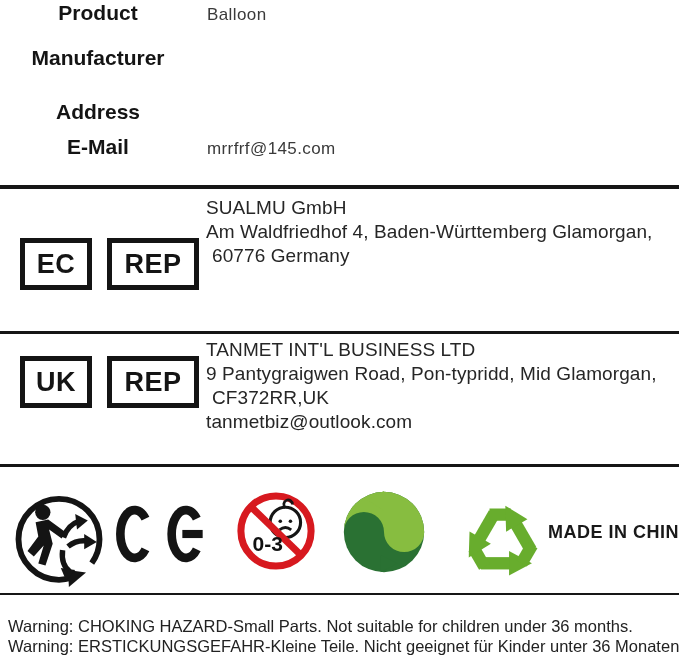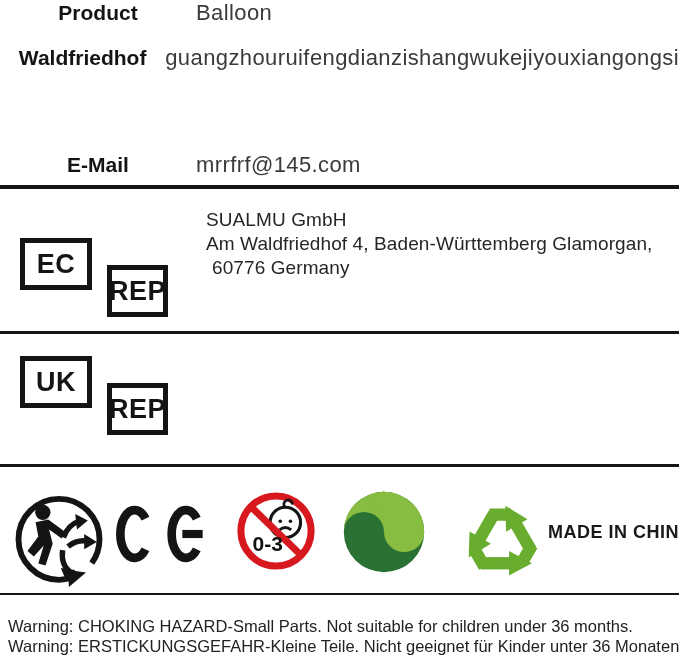--- a/index.html
+++ b/index.html
@@ -6,31 +6,31 @@
   body{
     width:679px;height:659px;background:#ffffff;
     font-family:"Liberation Sans","DejaVu Sans",sans-serif;
     color:#1a1a1a;overflow:hidden;
   }
   .page{position:relative;width:679px;height:659px;background:#fff;border-radius:13px;}
 
   
   .info-row{position:absolute;left:0;width:679px;display:flex;align-items:baseline;}
   .info-label{width:196px;text-align:center;font-weight:700;font-size:21px;line-height:26px;color:#141414;}
-  .info-value{font-size:22px;letter-spacing:.4px;color:#3a3a3a;line-height:26px;white-space:nowrap;text-align:center;}
+  .info-value{margin-left:11px;font-size:17px;letter-spacing:.4px;color:#3a3a3a;line-height:26px;white-space:nowrap;text-align:center;}
 
   
   .divider{position:absolute;left:0;width:679px;background:#161616;}
 
   
   .rep-badge{position:absolute;left:20px;display:flex;gap:15px;}
   .rep-cell{box-sizing:border-box;border:5px solid #141414;height:52px;display:flex;align-items:center;justify-content:center;
     font-weight:700;font-size:27px;letter-spacing:.5px;color:#141414;background:#fff;}
   .rep-cell.c1{width:72px;}
-  .rep-cell.c2{width:61px;margin-top:27px;}
+  .rep-cell.c2{width:92px;}
 
   
   .contact{position:absolute;left:206px;font-size:19px;line-height:24px;color:#262626;letter-spacing:.1px;white-space:nowrap;}
   .contact div:nth-child(3){padding-left:6px;}
 
   
   .icon{position:absolute;}
   .made-in{position:absolute;left:548px;top:522px;font-size:18px;font-weight:700;letter-spacing:.5px;color:#191919;white-space:nowrap;}
 
   
@@ -40,47 +40,53 @@
 </head>
 <body>
 
 <div class="page">
 
   <div class="info-row" style="top:0px">
     <div class="info-label">Product</div>
     <div class="info-value">Balloon</div>
   </div>
   <div class="info-row" style="top:45px">
-    <div class="info-label">Waldfriedhof</div>
-    <div class="info-value">guangzhouruifengdianzishangwukejiyouxiangongsi</div>
+    <div class="info-label">Manufacturer</div>
   </div>
   <div class="info-row" style="top:99px">
+    <div class="info-label">Address</div>
   </div>
-  <div class="info-row" style="top:152px">
+  <div class="info-row" style="top:134px">
     <div class="info-label">E-Mail</div>
     <div class="info-value">mrrfrf@145.com</div>
   </div>
 
   <div class="divider" style="top:185px;height:4px"></div>
 
   <div class="rep-badge" style="top:238px">
     <div class="rep-cell c1">EC</div>
     <div class="rep-cell c2">REP</div>
   </div>
-  <div class="contact" style="top:208px">
+  <div class="contact" style="top:196px">
     <div>SUALMU GmbH</div>
     <div>Am Waldfriedhof 4, Baden-Württemberg Glamorgan,</div>
     <div>60776 Germany</div>
   </div>
 
   <div class="divider" style="top:331px;height:3px"></div>
 
   <div class="rep-badge" style="top:356px">
     <div class="rep-cell c1">UK</div>
     <div class="rep-cell c2">REP</div>
+  </div>
+  <div class="contact" style="top:338px">
+    <div>TANMET INT'L BUSINESS LTD</div>
+    <div>9 Pantygraigwen Road, Pon-typridd, Mid Glamorgan,</div>
+    <div>CF372RR,UK</div>
+    <div>tanmetbiz@outlook.com</div>
   </div>
 
   <div class="divider" style="top:464px;height:3px"></div>
 
   <svg class="icon" style="left:14px;top:492px" width="90" height="100" viewBox="0 0 100 110">
     <circle cx="50" cy="52" r="45" fill="none" stroke="#141414" stroke-width="6.5" pathLength="100" stroke-dasharray="90 10" stroke-dashoffset="80"></circle>
     <polygon points="60,86 61,105 80,89" fill="#141414"></polygon>
     <circle cx="32" cy="22" r="8.5" fill="#141414"></circle>
     <path d="M 24 33 L 38 30 L 57 44 L 53 51 L 39 41 L 43 57 L 35 81 L 27 79 L 33 59 L 22 71 L 15 65 L 27 49 Z" fill="#141414"></path>
     <path d="M 55 50 Q 60 36 72 32" fill="none" stroke="#141414" stroke-width="6"></path>

